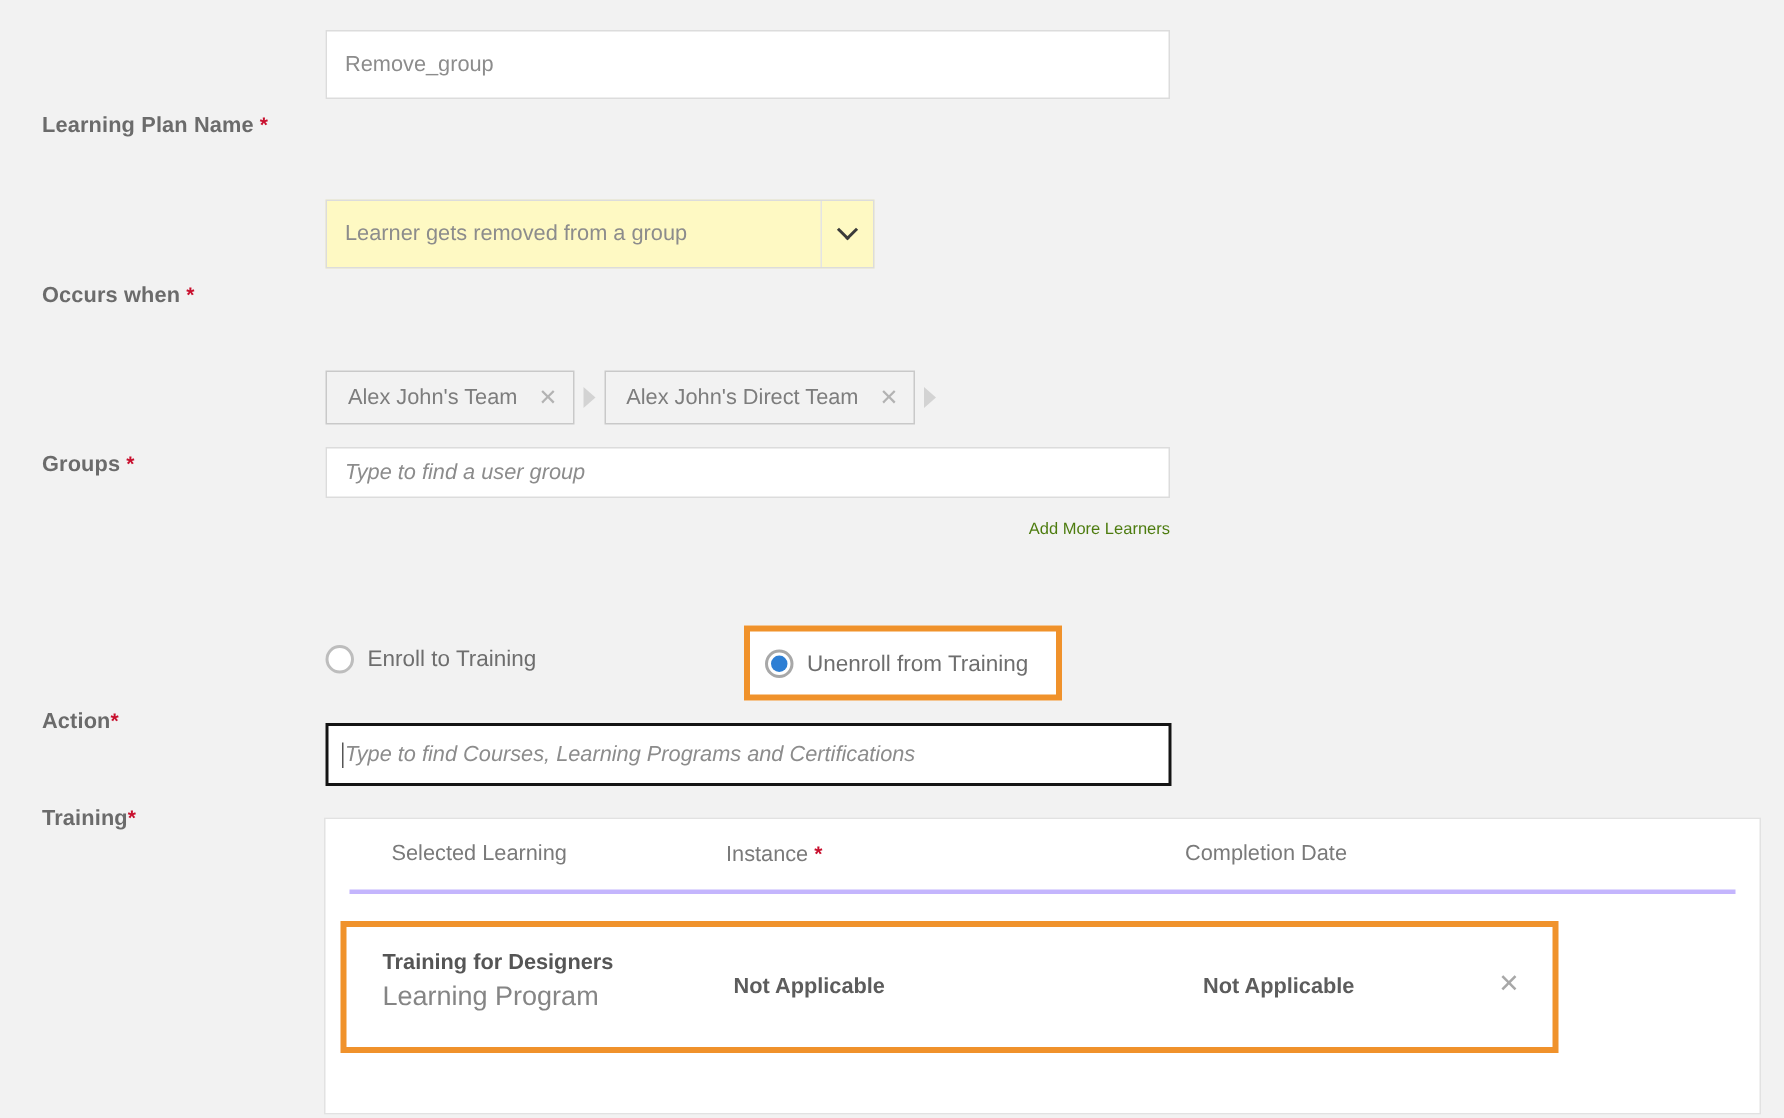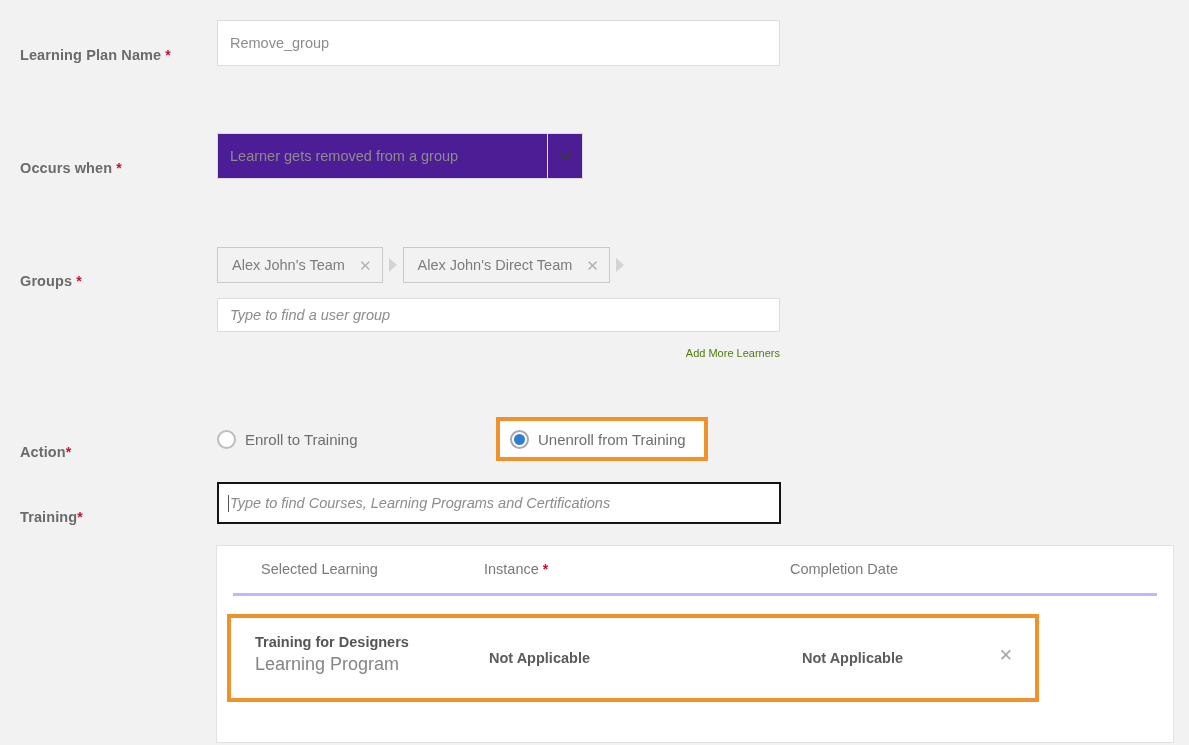--- a/index.html
+++ b/index.html
@@ -14,26 +14,27 @@
     background: #f2f2f2;
     font-family: "Liberation Sans", sans-serif;
     color: #5a5a5a;
     overflow: hidden;
     position: relative;
   }
 
   
   .field-label {
     position: absolute;
-    left: 20px;
+    left: 28px;
     font-size: 14.5px;
     font-weight: bold;
     color: #6b6b6b;
     letter-spacing: .1px;
     white-space: nowrap;
+    margin-top: 28px;
   }
   .req {
     color: #c8102e;
     font-weight: bold;
     font-size: 14px;
   }
   .req.spaced { margin-left: 4px; }
 
   
   .txt-input {
@@ -57,21 +58,21 @@
     height: 46px;
   }
 
   
   #occurs-select {
     position: absolute;
     left: 217px;
     top: 133px;
     width: 366px;
     height: 46px;
-    background: #4c1d95;
+    background: #fef9c3;
     border: 1px solid #dcdcdc;
     display: flex;
     align-items: stretch;
   }
   #occurs-select .sel-value {
     flex: 1;
     display: flex;
     align-items: center;
     padding: 0 12px;
     font-size: 14.5px;
@@ -152,21 +153,21 @@
     display: flex;
     align-items: center;
     height: 30px;
     cursor: pointer;
   }
   #radio-enroll  { left: 217px; top: 424px; }
   #radio-unenroll{
     left: 496px; top: 417px;
     border: 4px solid #f0922b;
     background: #ffffff;
-    height: 44px;
+    height: 50px;
     padding: 0 18px 0 10px;
   }
   .radio-circle {
     width: 19px; height: 19px;
     border-radius: 50%;
     border: 2px solid #bdbdbd;
     background: #ffffff;
     display: flex;
     align-items: center;
     justify-content: center;

